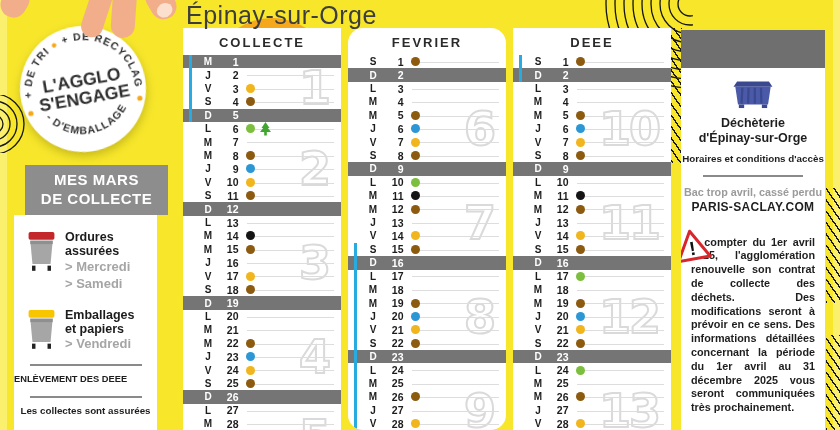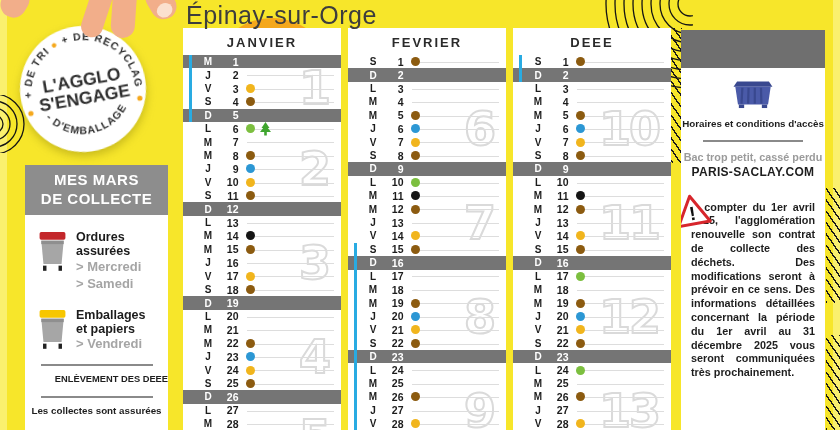--- a/index.html
+++ b/index.html
@@ -30,27 +30,27 @@
   #finger-4{left:2px;top:-14px;width:26px;height:32px;border-radius:13px;transform:rotate(30deg)}
 
   
   #badge{position:absolute;left:18px;top:24px;width:130px;height:130px;z-index:3;transform:rotate(-8deg)}
   #badge svg{filter:drop-shadow(0 4px 5px rgba(110,100,0,.35))}
 
   
   #mesjours{position:absolute;left:25px;top:165px;width:143px;height:50px;background:#8D8D8D;
             color:#fff;font-weight:bold;font-size:15px;line-height:1.25;letter-spacing:.5px;
             display:flex;flex-direction:column;align-items:center;justify-content:center;z-index:2}
-  #leftpanel{position:absolute;left:25px;top:215px;width:143px;height:215px;background:#fff;z-index:2;overflow:hidden}
+  #leftpanel{position:absolute;left:14px;top:215px;width:143px;height:215px;background:#fff;z-index:2;overflow:hidden}
   .binrow{display:flex;margin:13px 6px 0 12px;align-items:flex-start}
   .bintext{margin-left:8px;padding-top:2px}
   .bintitle{font-size:12.5px;font-weight:bold;color:#1c1c1c;line-height:1.15}
   .binday{font-size:13px;font-weight:bold;color:#A5A5A5;line-height:1.3}
   .ldiv{width:112px;height:2px;background:#8a8a8a;margin:11px auto 0}
-  .deee{margin-top:7px;text-align:right;font-size:9.3px;font-weight:bold;color:#1e1e1e;line-height:1.3}
+  .deee{margin-top:7px;text-align:left;font-size:9.3px;font-weight:bold;color:#1e1e1e;line-height:1.3}
   .deee-url{text-align:center;font-size:10.3px;color:#8a8a8a;margin-top:2px}
   .lnote{margin-top:7px;text-align:center;font-size:9.8px;font-weight:bold;color:#1e1e1e;line-height:1.3}
 
   
   .month-col{position:absolute;top:28px;width:158px;height:402px;background:#fff;overflow:hidden;z-index:2}
   .mhead{height:27px;line-height:30px;text-align:center;font-weight:bold;font-size:13px;
          letter-spacing:2px;color:#2b2b2b}
   .drow{position:relative;height:13.42px;display:flex;align-items:center}
   .dl{width:18px;margin-left:16px;font-size:10px;font-weight:bold;color:#1c1c1c;text-align:center;z-index:1}
   .dn{width:22px;text-align:right;font-size:10.5px;font-weight:bold;color:#1c1c1c;z-index:1;letter-spacing:.3px}
@@ -196,21 +196,21 @@
   </div>
   <div class="ldiv"></div>
   <div class="lnote">
     <div>Les collectes sont assurées</div>
 
   </div>
 </div>
 
 <div id="calendar">
     <div class="month-col" style="left: 183px;">
-      <div class="mhead">JANVIER</div>
+      <div class="mhead">COLLECTE</div>
       <div class="wm" style="top: 37.42px;">1</div>
       <div class="wm" style="top: 117.94px;">2</div>
       <div class="wm" style="top: 211.88px;">3</div>
       <div class="wm" style="top: 305.82px;">4</div>
       <div class="wm" style="top: 386.34px;">5</div>
       <div class="drow gray">
         <span class="vacline"></span>
         <span class="dl">M</span>
         <span class="dn">1</span>
       </div>
@@ -363,21 +363,21 @@
         <span class="rline"></span>
         <span class="dl">L</span>
         <span class="dn">27</span>
       </div>
       <div class="drow">
         <span class="rline"></span>
         <span class="dl">M</span>
         <span class="dn">28</span>
       </div>
     </div>
-    <div class="month-col" style="left: 348px;">
+    <div class="month-col" style="left: 348px; border-radius: 15px;">
       <div class="mhead">FEVRIER</div>
       <div class="wm" style="top: 77.68px;">6</div>
       <div class="wm" style="top: 171.62px;">7</div>
       <div class="wm" style="top: 265.56px;">8</div>
       <div class="wm" style="top: 359.5px;">9</div>
       <div class="drow">
         <span class="rline"></span>
         <span class="dl">S</span>
         <span class="dn">1</span>
         <span class="dot" style="background: rgb(140, 91, 16);"></span>
@@ -716,23 +716,27 @@
       <g stroke="#39488F" stroke-width="2.5">
         <line x1="14" y1="14" x2="13" y2="32"></line>
           <line x1="21" y1="14" x2="20.5" y2="32"></line>
         <line x1="28" y1="14" x2="28" y2="32"></line>
           <line x1="35" y1="14" x2="35.5" y2="32"></line>
       </g>
       <rect x="10" y="33" width="6" height="4" fill="#39488F"></rect>
       <rect x="36" y="33" width="6" height="4" fill="#39488F"></rect>
     </svg>
   </div>
+  <div class="cname">
+    <div>Déchèterie</div>
+    <div>d'Épinay-sur-Orge</div>
+  </div>
   <div class="caccess">Horaires et conditions d'accès</div>
   <div class="cdiv"></div>
-  <div class="cbac">Bac trop petit, cassé perdu</div>
+  <div class="cbac">Bac trop avril, cassé perdu</div>
   <div class="csite">PARIS-SACLAY.COM</div>
   <div class="alertwrap">
     <svg class="warn" width="36" height="34" viewBox="0 0 36 34">
       <polygon points="18,3 34,31 2,31" fill="#fff" stroke="#D7262C" stroke-width="3" stroke-linejoin="round"></polygon>
       <text x="18" y="27" text-anchor="middle" font-size="19" font-weight="bold" fill="#111">!</text>
     </svg>
   </div>
   <div class="cpara">À compter du 1er avril 2025, l'agglomération renouvelle son contrat de collecte des déchets. Des modifications seront à prévoir en ce sens. Des informations détaillées concernant la période du 1er avril au 31 décembre 2025 vous seront communiquées très prochainement.</div>
 </div>
 

